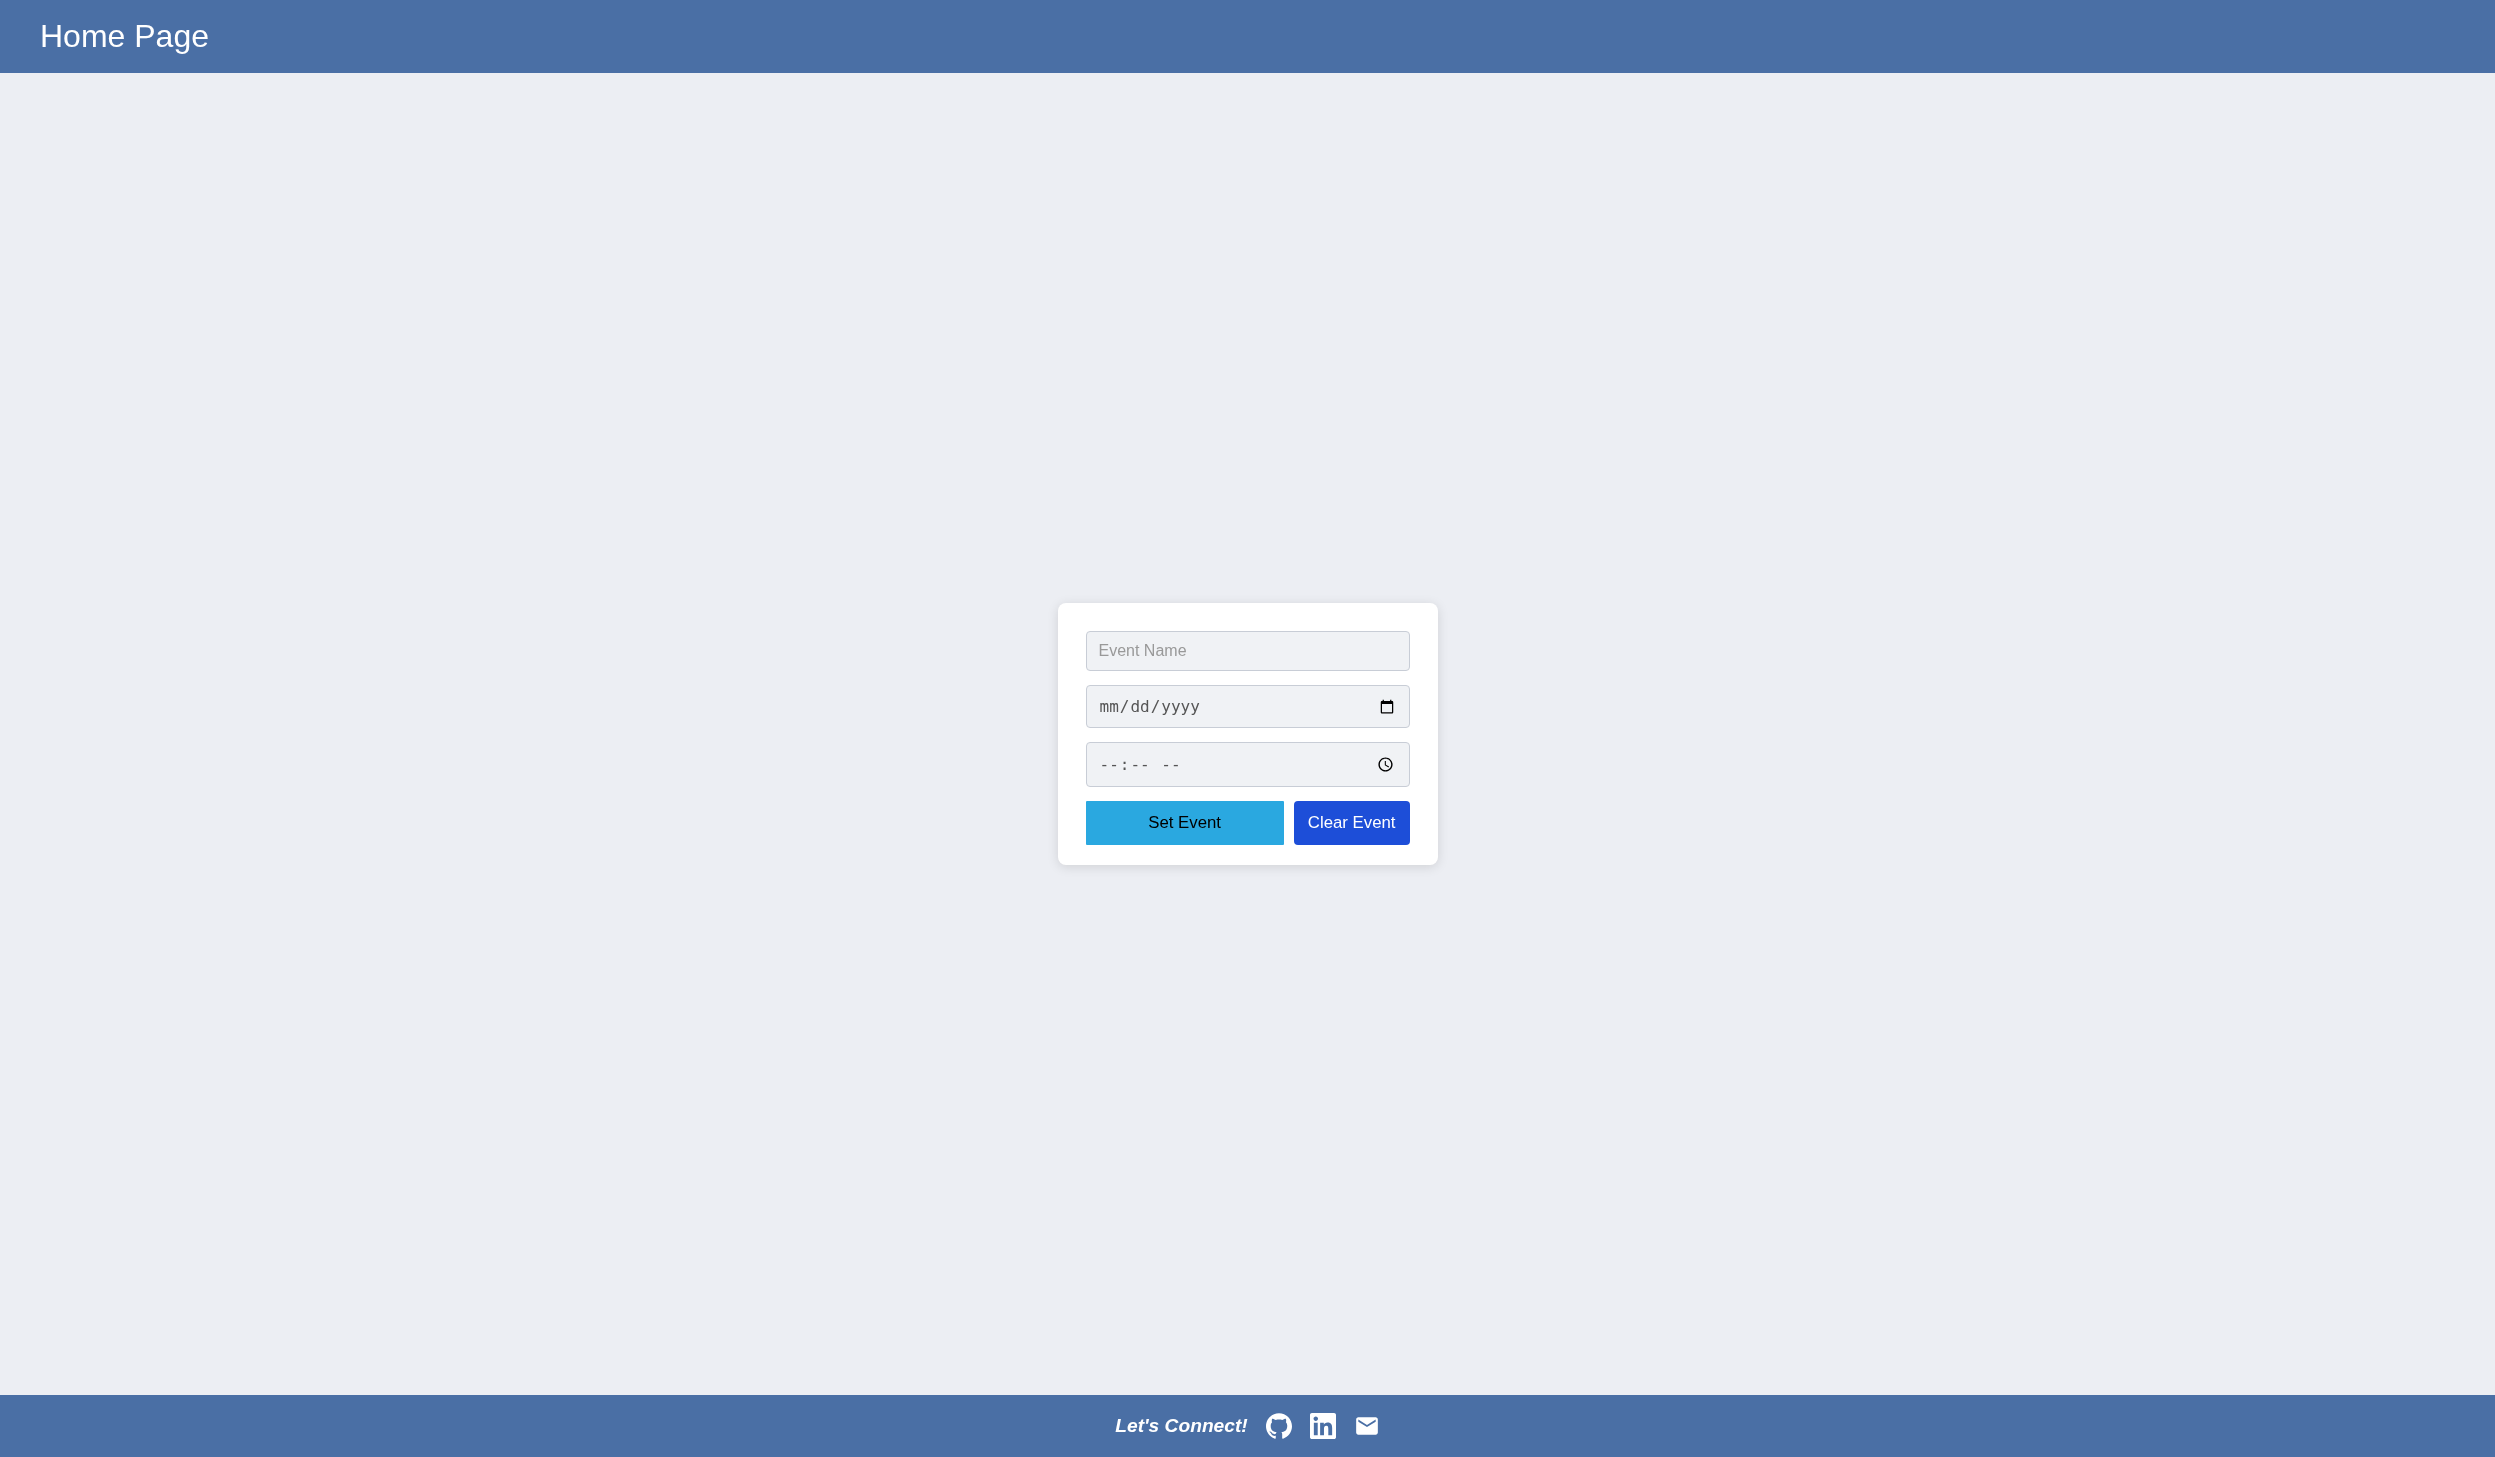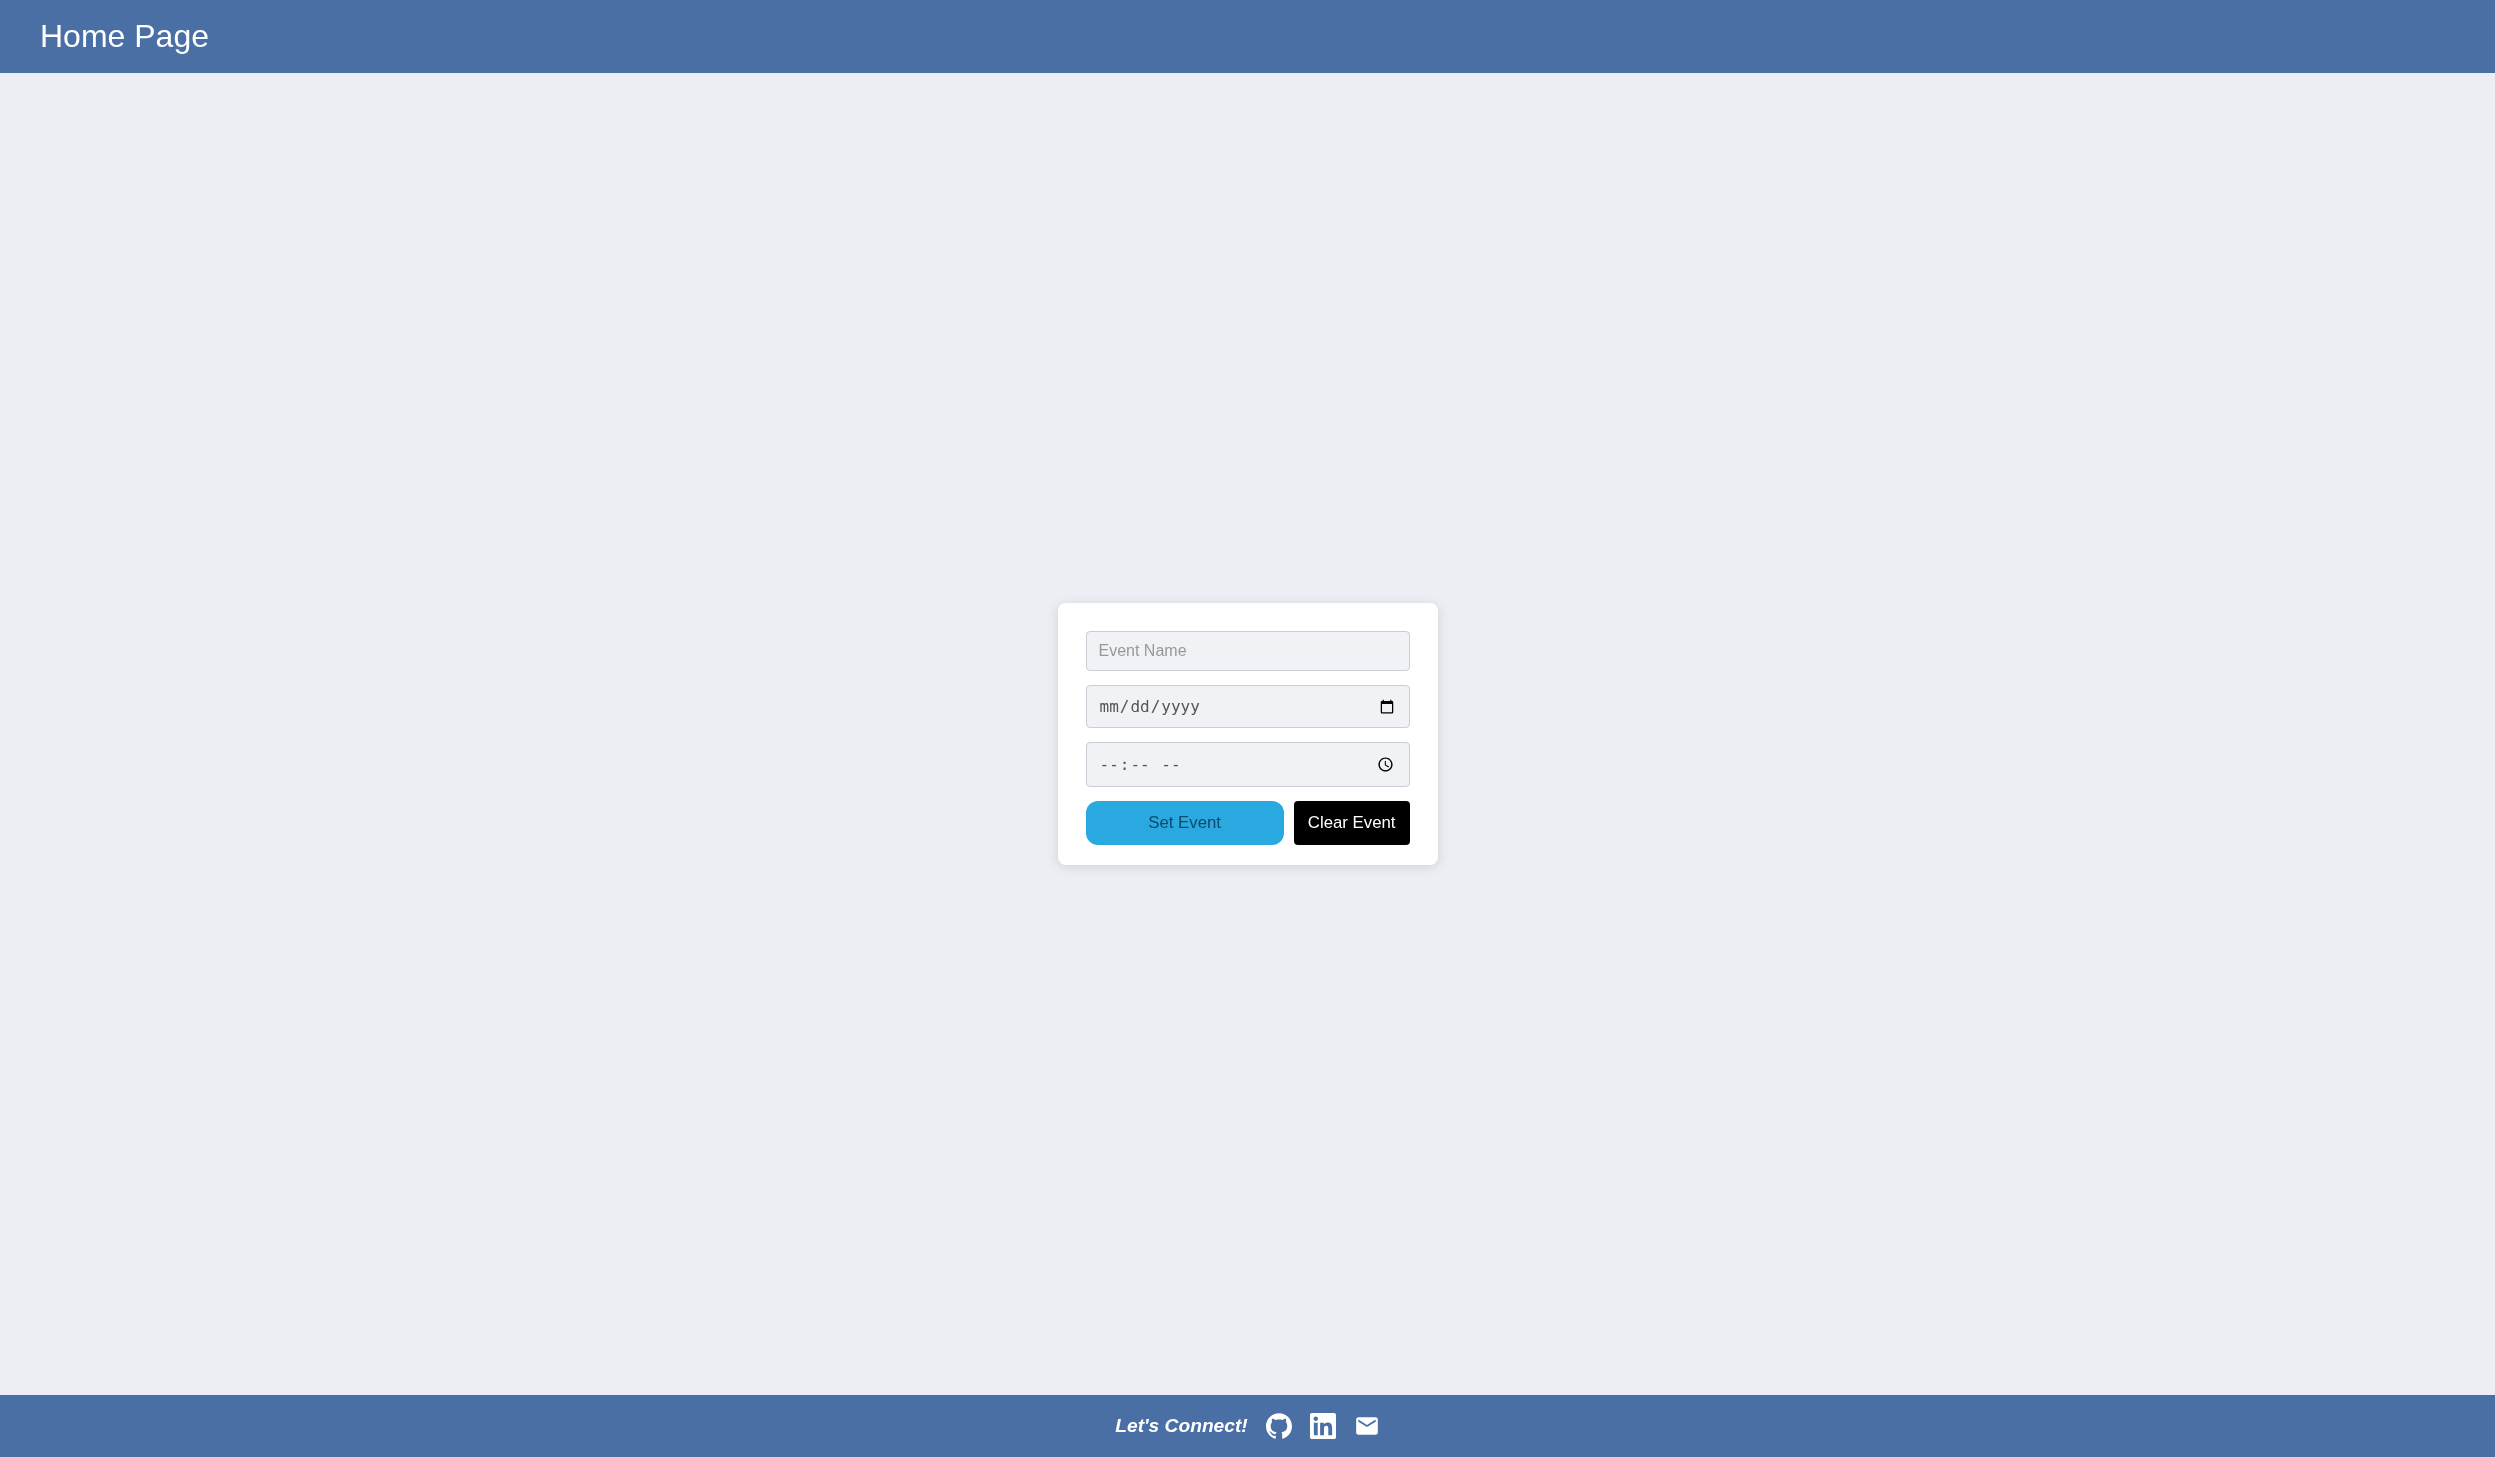--- a/index.html
+++ b/index.html
@@ -73,31 +73,31 @@
 
     .form-buttons {
       display: flex;
       gap: 10px;
     }
 
     .btn-set-event {
       flex: 1;
       padding: 12px 0;
       background-color: #2aa8e0;
-      color: #0c4a6e;
+      color: #000000;
       border: none;
-      border-radius: 12px;
+      border-radius: 1px;
       font-size: 1.05rem;
       cursor: pointer;
       font-weight: 500;
     }
 
     .btn-clear-event {
       padding: 12px 14px;
-      background-color: #000000;
+      background-color: #1d4ed8;
       color: #ffffff;
       border: none;
       border-radius: 4px;
       font-size: 1.05rem;
       cursor: pointer;
       font-weight: 500;
       line-height: 1.2;
       text-align: center;
     }
 

